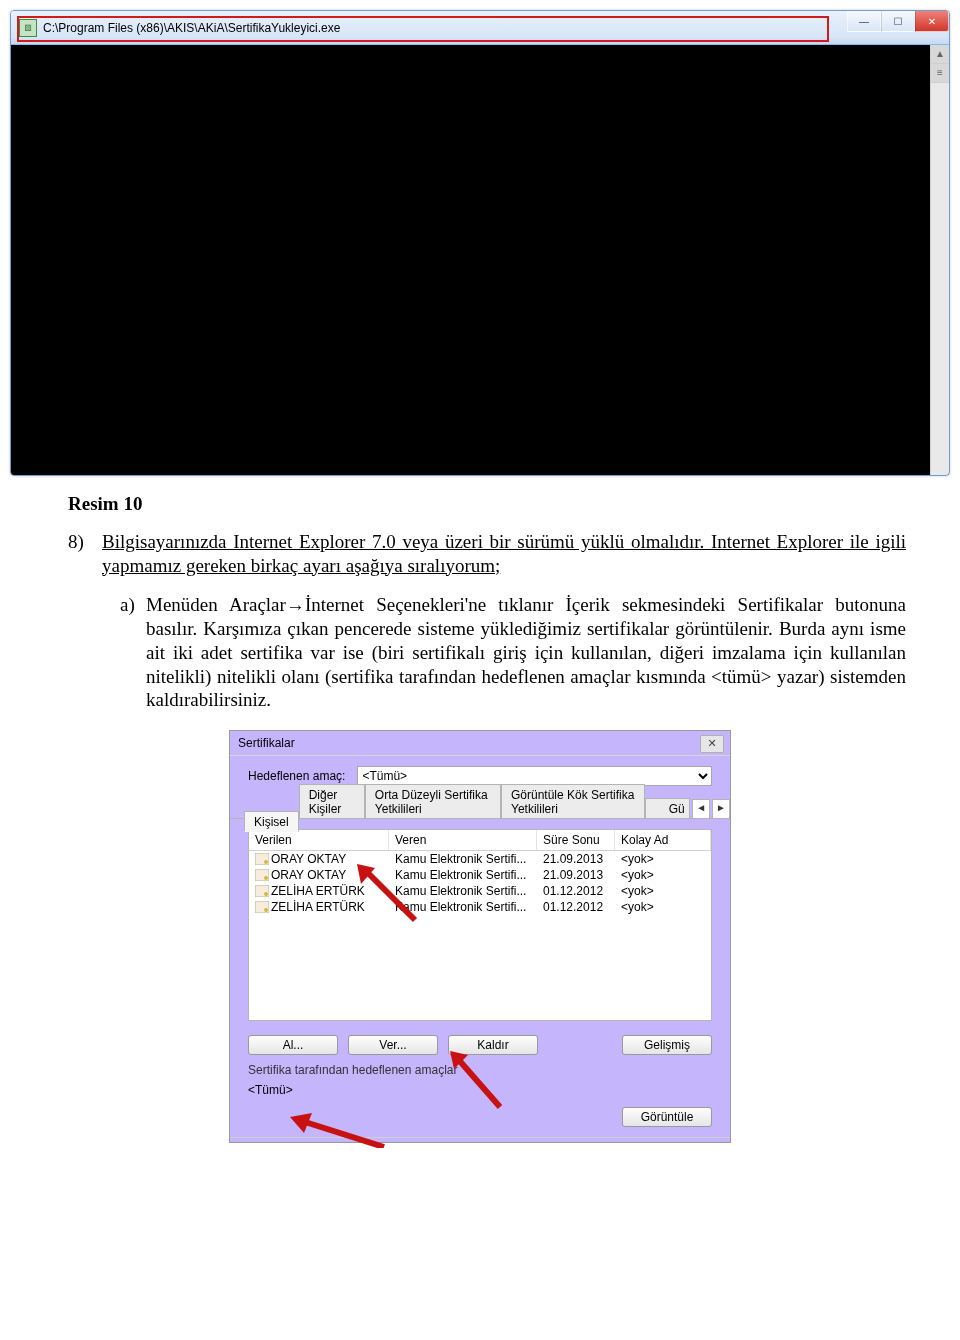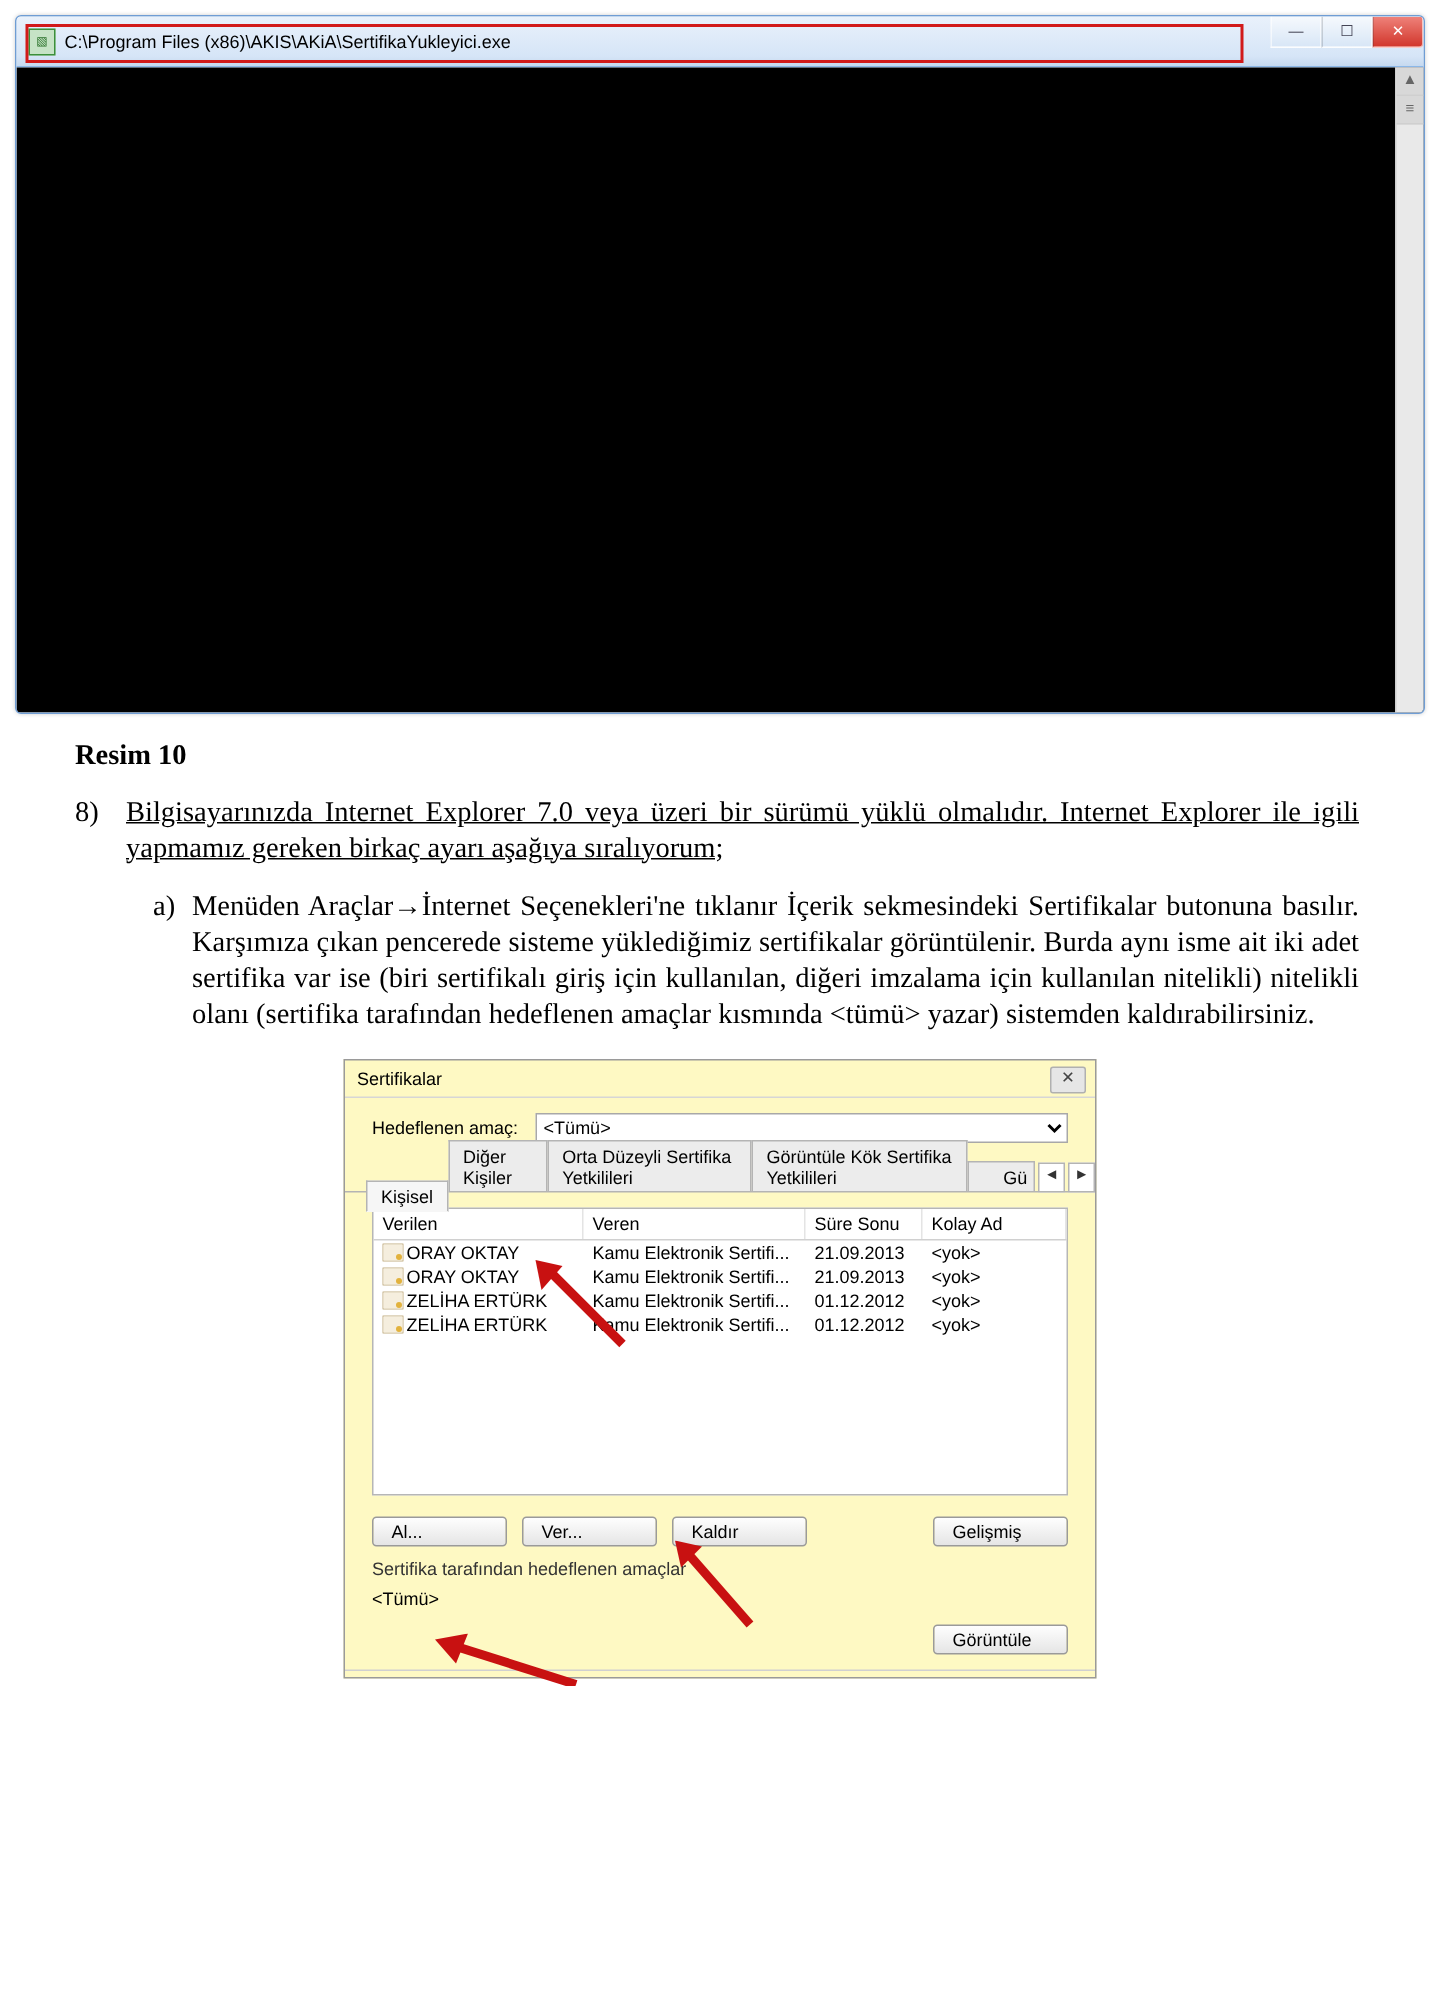--- a/index.html
+++ b/index.html
@@ -99,21 +99,21 @@
   }
   .scroll-arrow {
     height: 18px;
     background: #d8d8d8;
     border-bottom: 1px solid #cfcfcf;
     text-align: center;
     line-height: 18px;
   }
   
   .doc {
-    padding: 16px 54px 10px 50px;
+    padding: 16px 54px 10px 68px;
     font-family: "Times New Roman", serif;
     font-size: 19px;
     line-height: 1.25;
     color: #000;
   }
   .caption { font-weight: bold; margin-bottom: 14px; }
   .listitem { display: flex; }
   .listitem .num { width: 34px; }
   .listitem .txt { flex: 1; text-align: justify; text-decoration: underline; }
   .sub { margin-left: 52px; margin-top: 16px; }
@@ -124,21 +124,21 @@
   
   .dlg-wrap {
     display: flex;
     justify-content: center;
     margin-top: 8px;
     margin-bottom: 5px;
   }
   .dlg {
     width: 500px;
     border: 1px solid #9a9a9a;
-    background: #fef9c3;
+    background: #c4b5fd;
     font-family: "Segoe UI", Tahoma, sans-serif;
     font-size: 12px;
     color: #000;
     position: relative;
   }
   .dlg-title {
     height: 24px;
     display: flex;
     align-items: center;
     padding: 0 8px;
@@ -245,20 +245,21 @@
     gap: 10px;
   }
   .btn-row .spacer { flex: 1; }
   .btn {
     min-width: 64px;
     padding: 2px 12px;
     border: 1px solid #9a9a9a;
     border-radius: 3px;
     background: linear-gradient(#fefefe,#e5e5e5);
     font-size: 12px;
+    text-align: center;
   }
   .purposes-box {
     margin: 6px 18px 10px 18px;
   }
   .gb-label {
     font-size: 12px;
     color: #333;
     margin-bottom: 6px;
   }
   .tumu {

